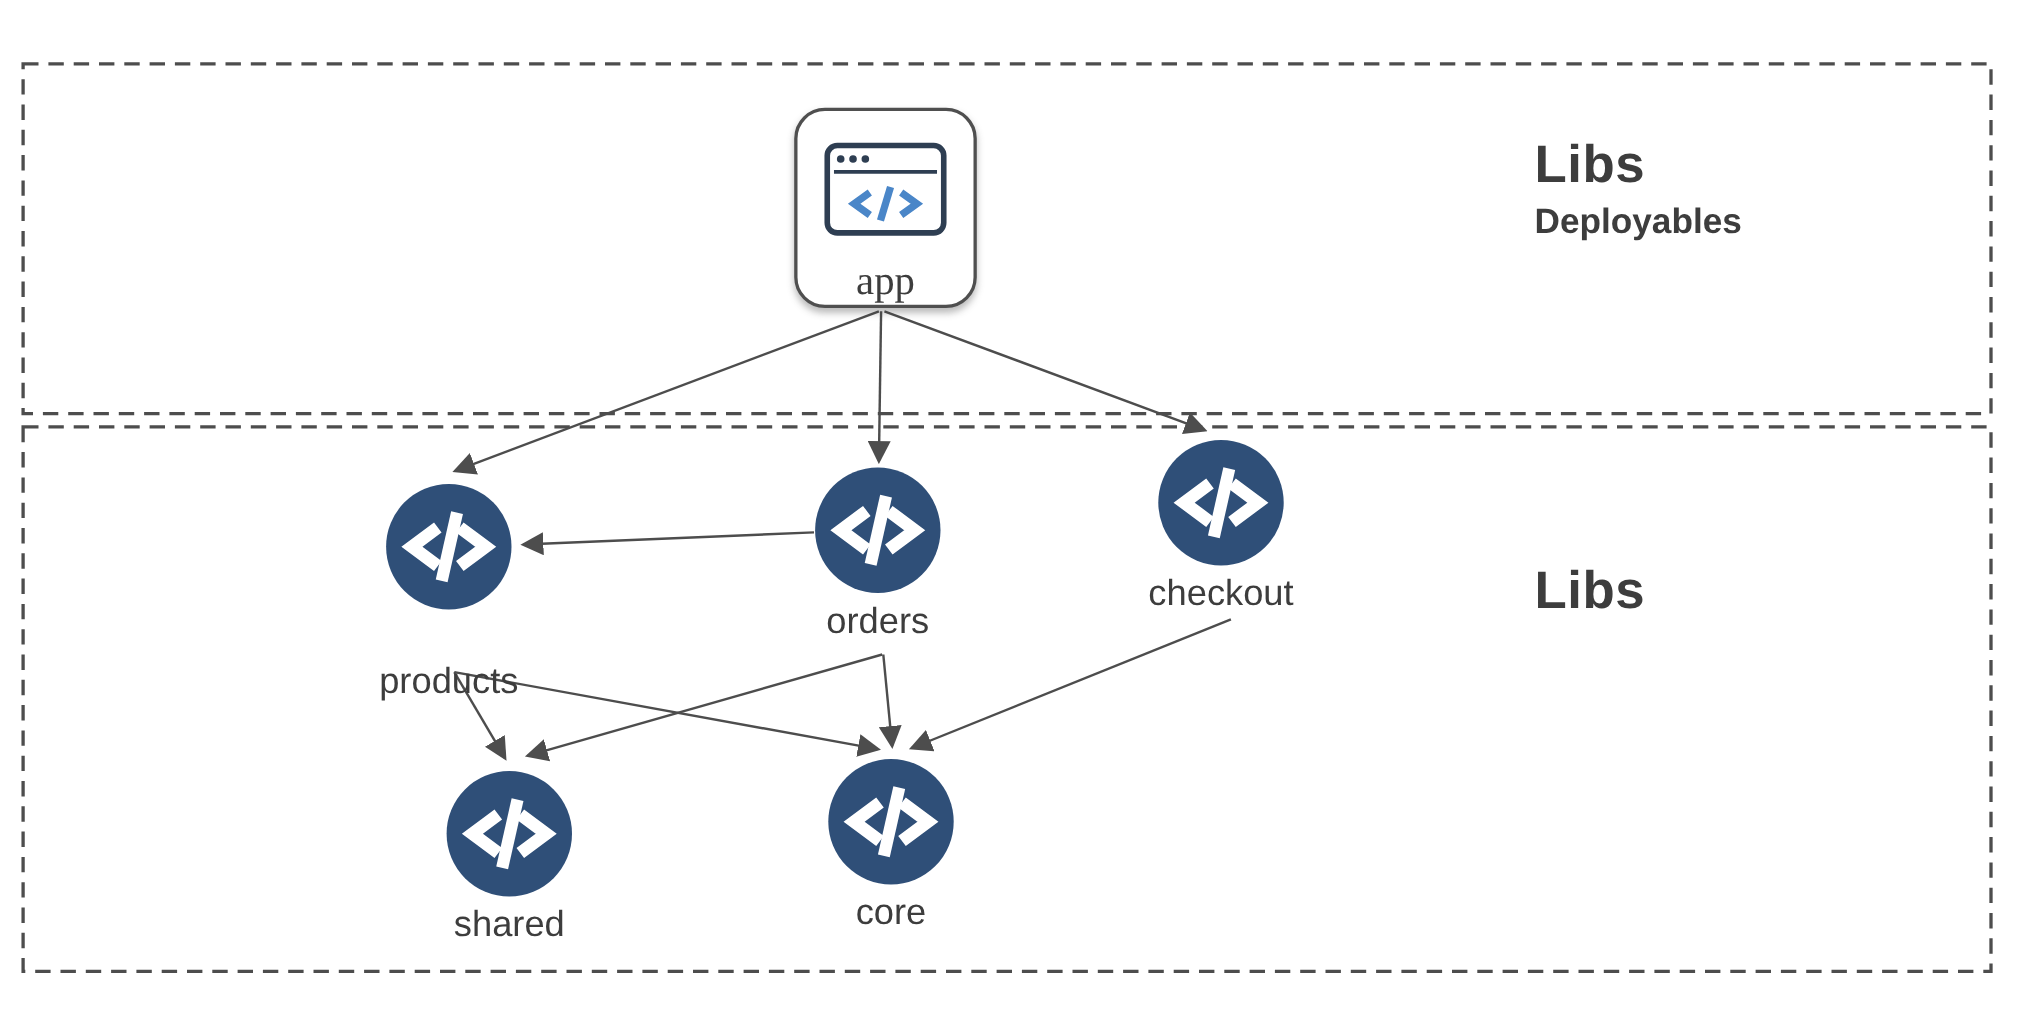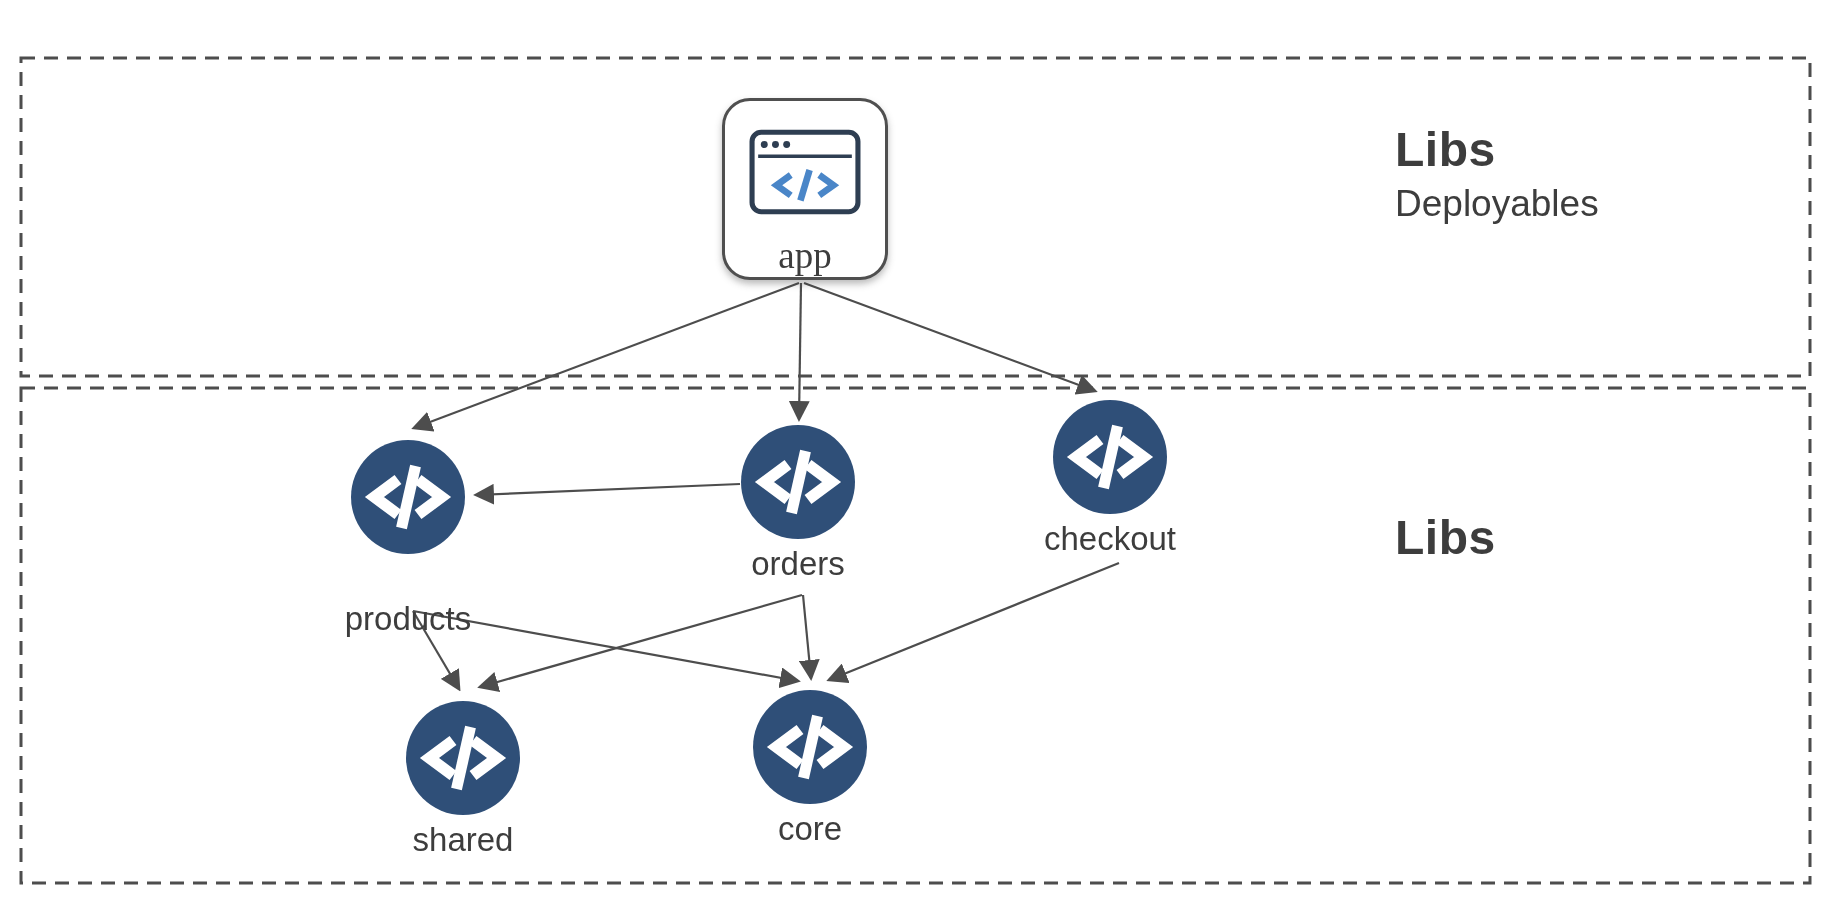--- a/index.html
+++ b/index.html
@@ -21,22 +21,22 @@
     position: absolute;
     color: var(--text-dark, #3d3d3d);
     line-height: 1.15;
   }
   .region-label .title {
     font-size: 48px;
     font-weight: 700;
     letter-spacing: 0.5px;
   }
   .region-label .subtitle {
-    font-size: 37px;
-    font-weight: 400;
+    font-size: 32px;
+    font-weight: 700;
     margin-top: 6px;
   }
   #app-node {
     position: absolute;
     box-sizing: border-box;
     background: #ffffff;
     border: 3px solid #4f4f4f;
     border-radius: 28px;
     box-shadow: 0 4px 7px rgba(60,60,60,0.35);
     display: flex;

